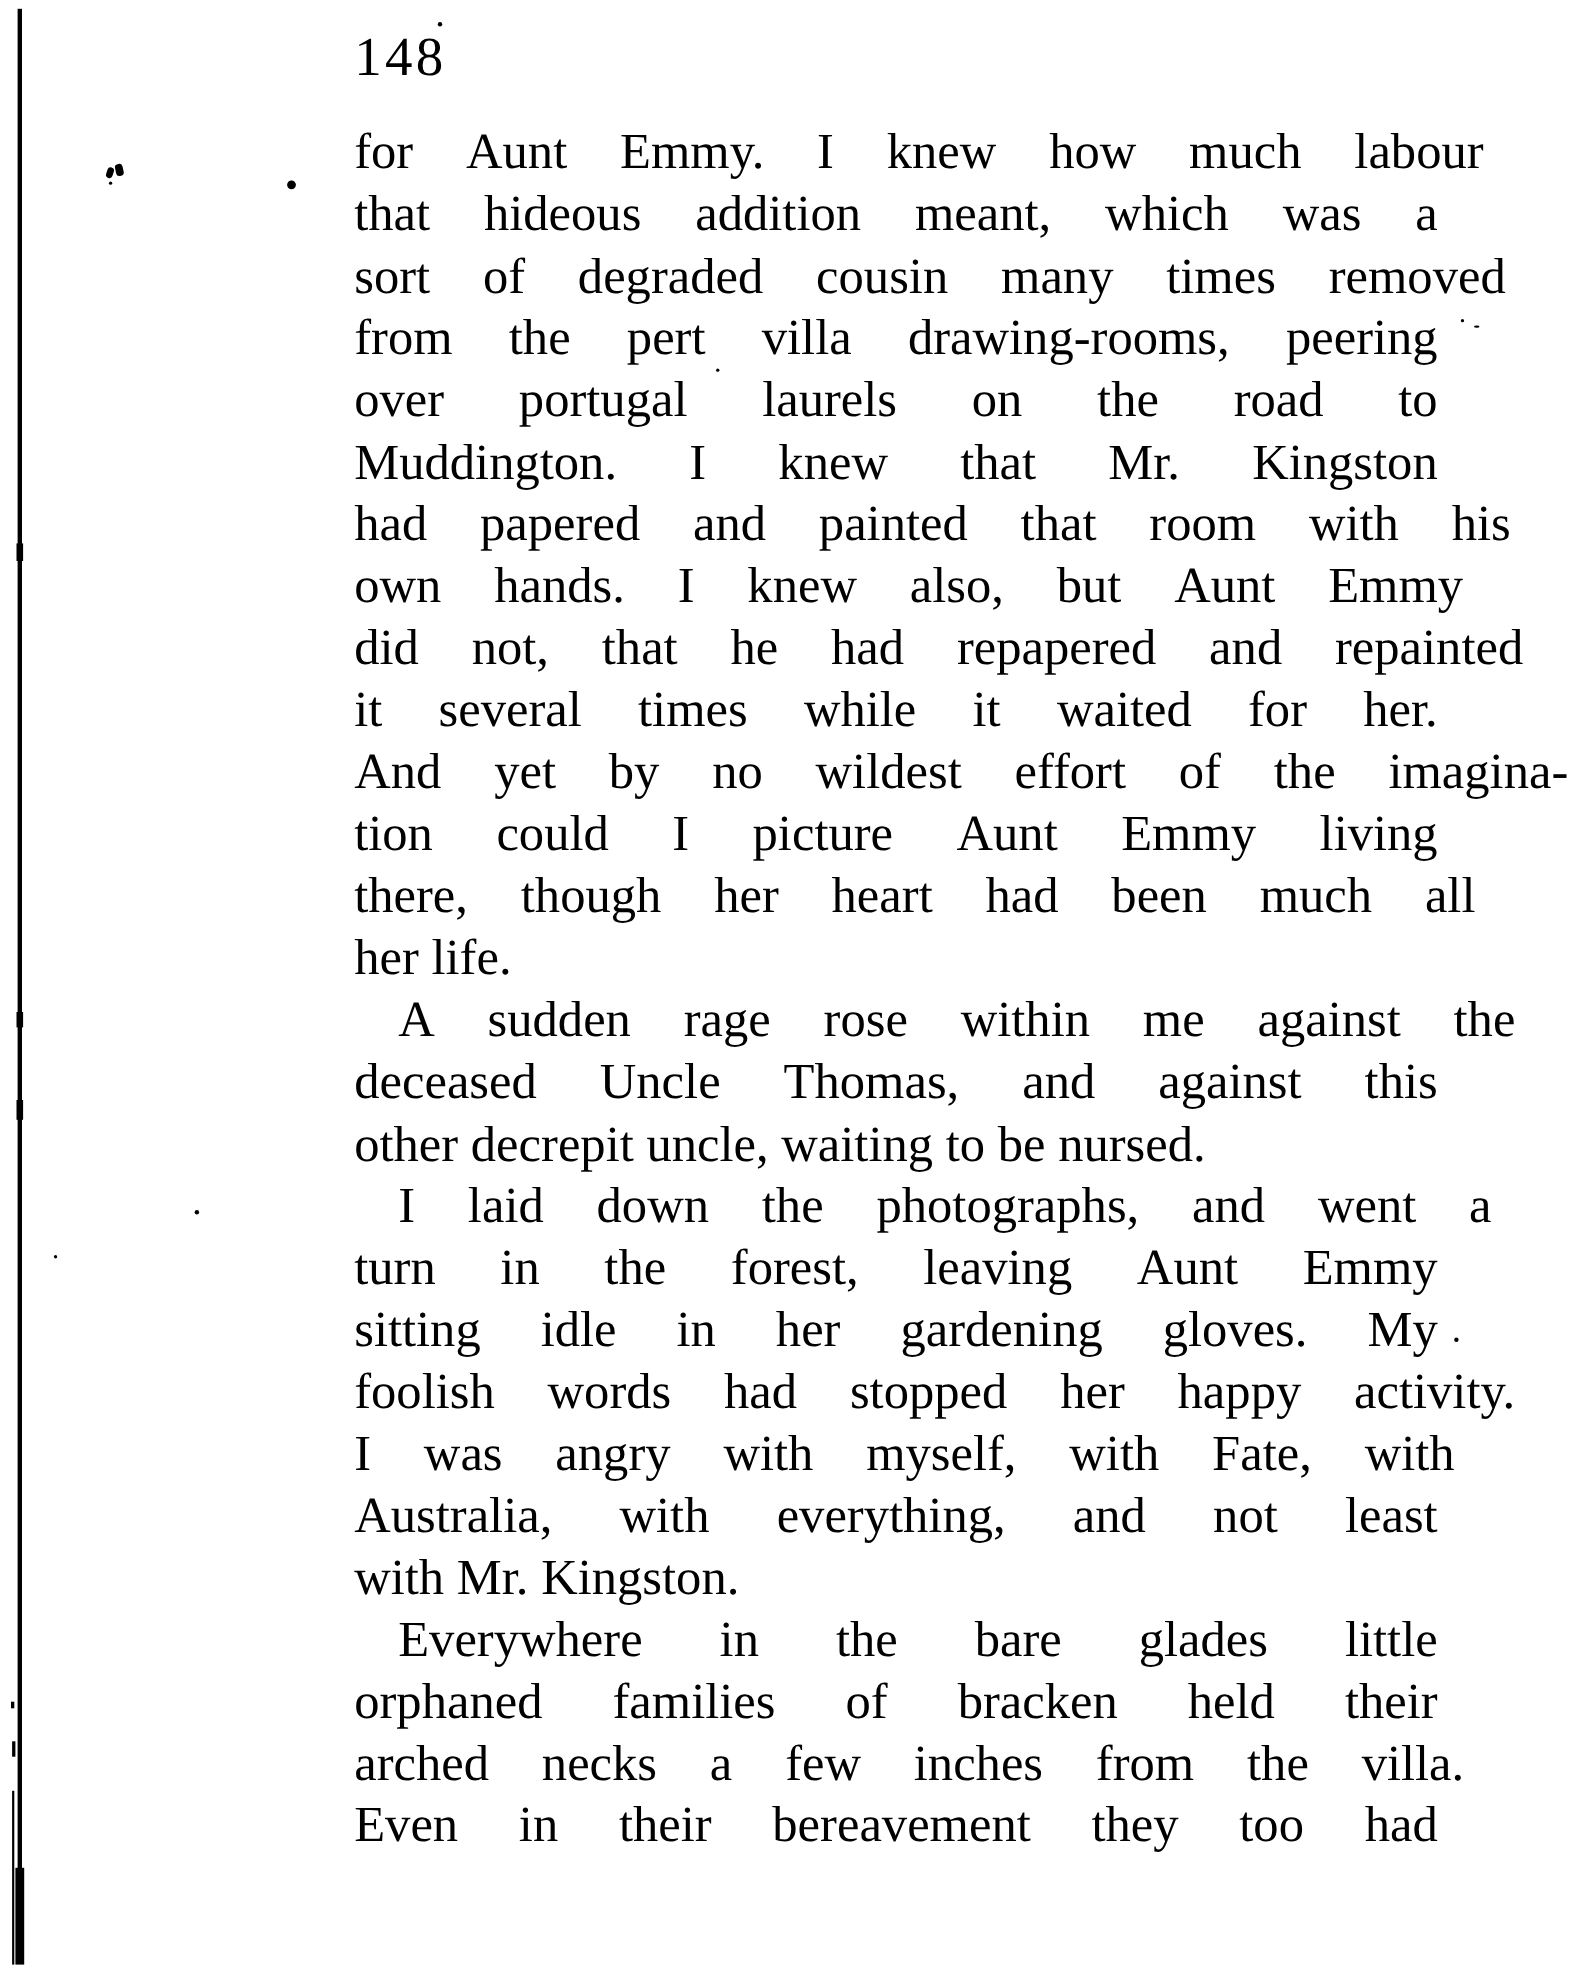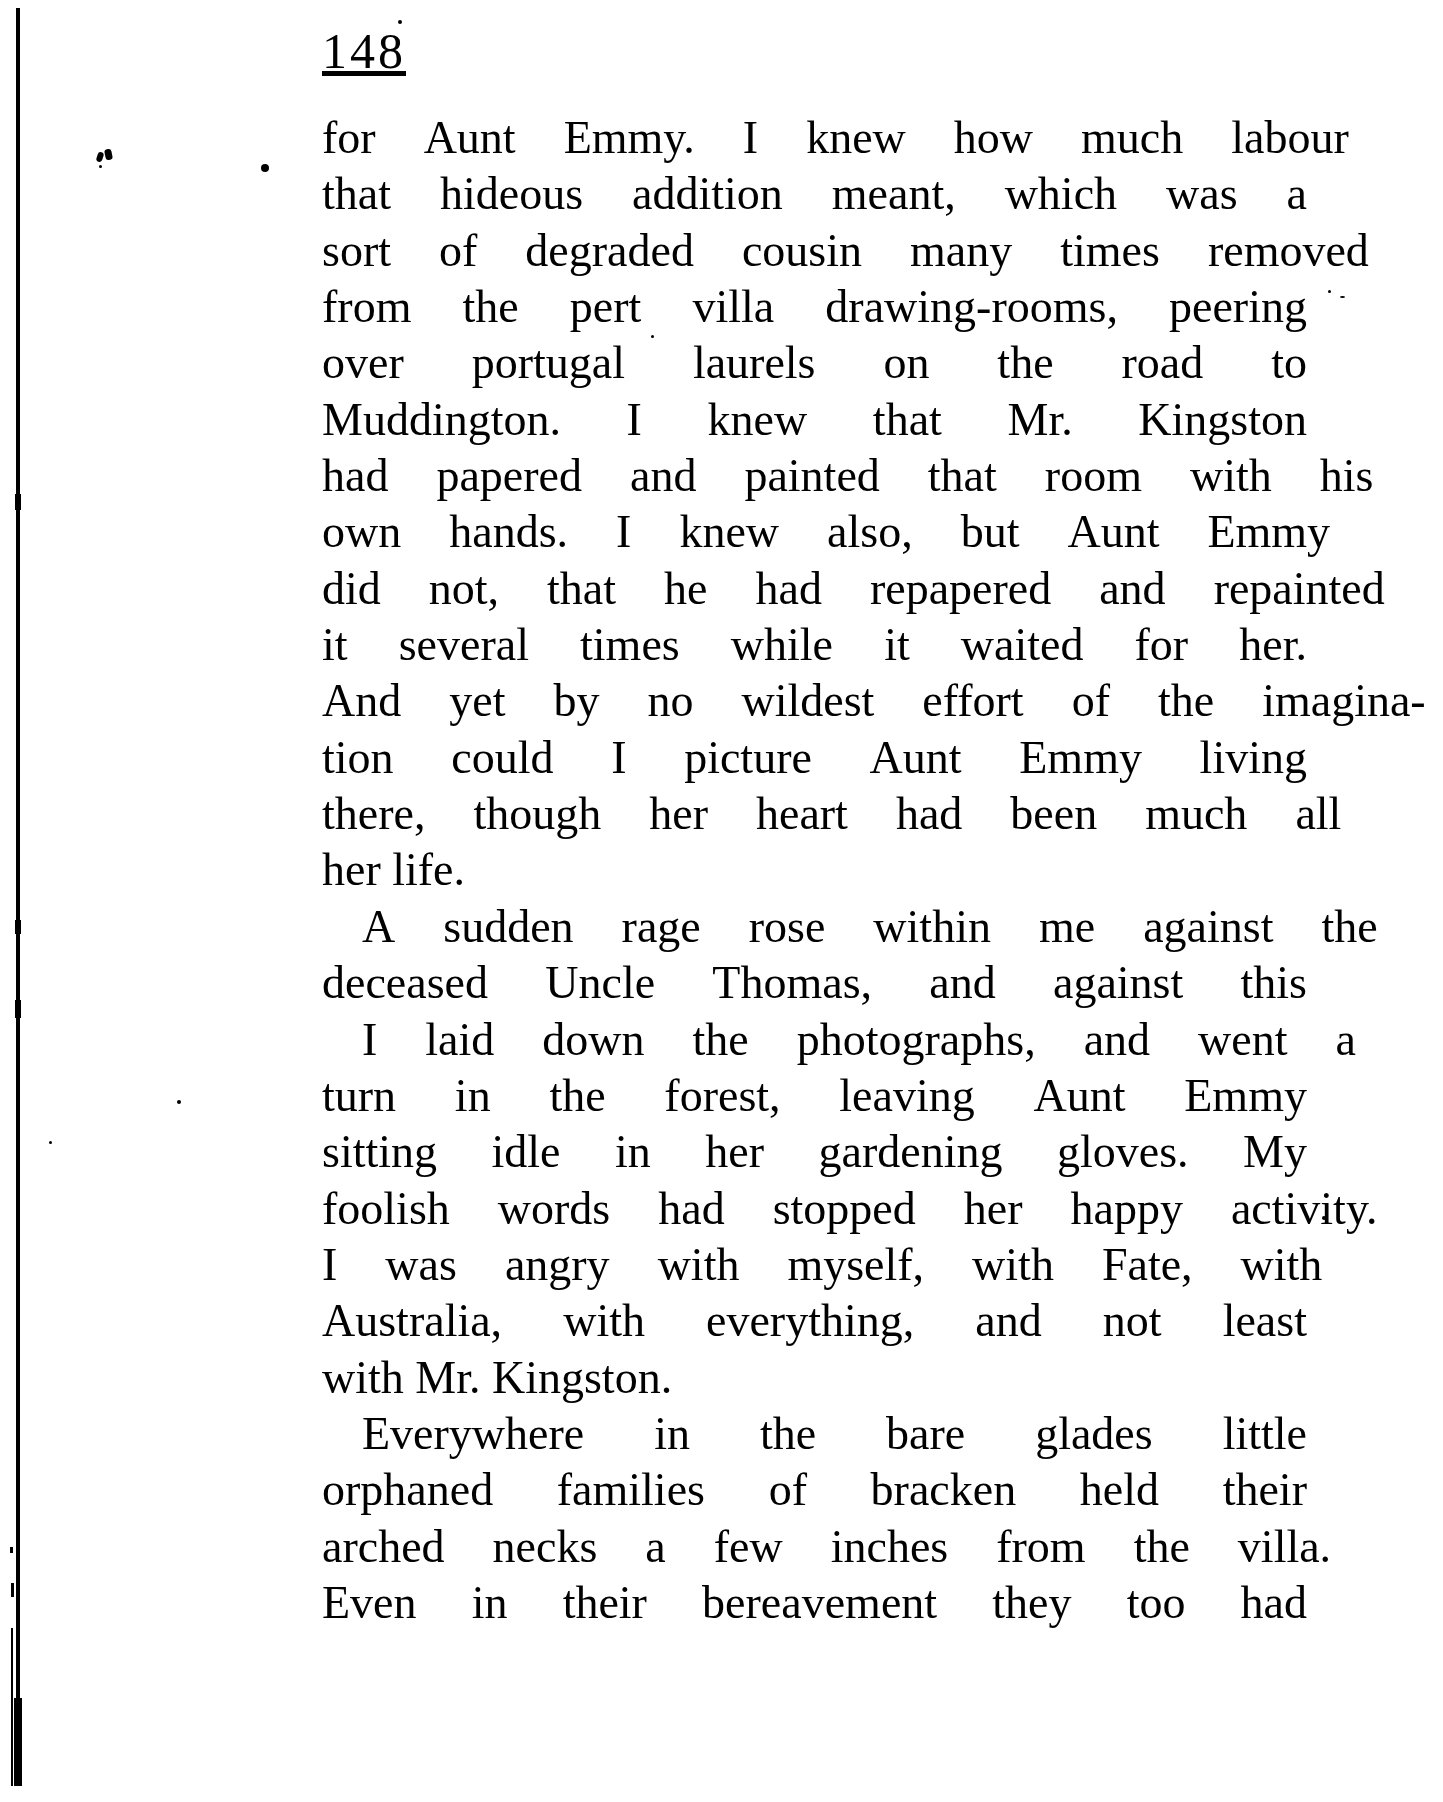--- a/index.html
+++ b/index.html
@@ -15,21 +15,21 @@
     background:#fff; overflow:hidden;
   }
 
   
   .header {
     position:absolute; left:322px; top:22px;
     display:flex; align-items:baseline;
     white-space:nowrap;
   }
   .pagenum {
-    font-size:50px; letter-spacing:3px; text-decoration:underline;
+    font-size:50px; letter-spacing:3px; 
   }
   .title {
     font-size:50px; letter-spacing:7px; word-spacing:22px;
   }
 
   
   .textblock {
     position:absolute; left:322px; top:110px; width:985px;
   }
   .line {
@@ -232,20 +232,21 @@
         <span>the</span>
       </div>
       <div class="line j">
         <span>deceased</span>
         <span>Uncle</span>
         <span>Thomas,</span>
         <span>and</span>
         <span>against</span>
         <span>this</span>
       </div>
+      <div class="line">other decrepit uncle, waiting to be nursed.</div>
       <div class="line j ind">
         <span>I</span>
         <span>laid</span>
         <span>down</span>
         <span>the</span>
         <span>photographs,</span>
         <span>and</span>
         <span>went</span>
         <span>a</span>
       </div>

